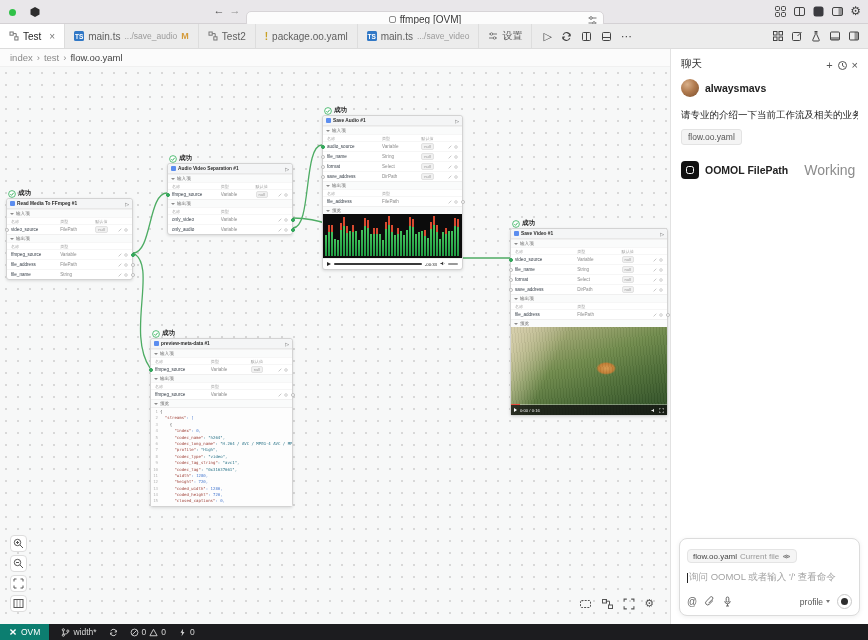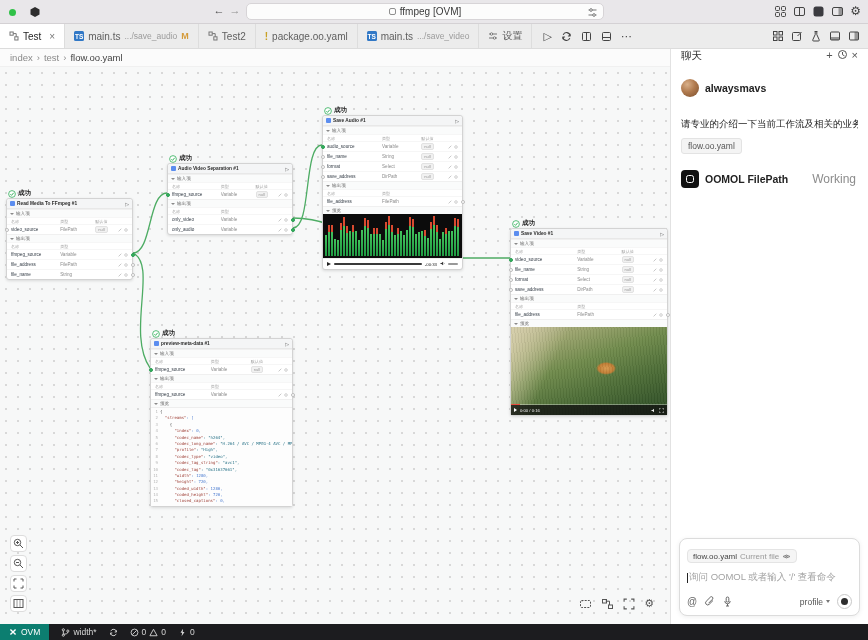--- a/index.html
+++ b/index.html
@@ -6,21 +6,21 @@
 html,body{width:868px;height:640px;overflow:hidden;}
 body{font-family:"Liberation Sans","DejaVu Sans",sans-serif;color:#333;background:#fff;}
 .app{width:868px;height:640px;display:flex;flex-direction:column;position:relative;}
 
 
 .titlebar{height:24px;flex:0 0 24px;background:#e9e7ea;border-bottom:1px solid #d4d1d4;position:relative;}
 .tl-dot{position:absolute;left:9px;top:9px;width:7px;height:7px;border-radius:50%;background:#30c148;}
 .tl-logo{position:absolute;left:29px;top:6px;}
 .nav-arrow{position:absolute;top:4px;font-size:11px;color:#4a4a4a;width:14px;text-align:center;}
 .nav-arrow.fwd{color:#8f8f8f;}
-.address{position:absolute;left:246px;top:3px;width:358px;height:17px;background:#fcfcfc;border:1px solid #d7d4d7;border-radius:5px;display:flex;align-items:center;justify-content:center;gap:4px;font-size:10px;color:#3a3a3a;}
+.address{position:absolute;left:246px;top:11px;width:358px;height:17px;background:#fcfcfc;border:1px solid #d7d4d7;border-radius:5px;display:flex;align-items:center;justify-content:center;gap:4px;font-size:10px;color:#3a3a3a;}
 .addr-ic{width:7px;height:7px;border:1px solid #8f8f8f;border-radius:2px;display:inline-block;}
 .addr-sliders{position:absolute;right:5px;top:3px;}
 .tl-icons{position:absolute;right:7px;top:5px;display:flex;gap:6px;align-items:center;color:#3f3f3f;}
 .tl-icons .gear{font-size:12px;line-height:13px;font-family:"DejaVu Sans",sans-serif;}
 
 
 .tabbar{height:25px;flex:0 0 25px;background:#ececec;border-bottom:1px solid #dcdcdc;display:flex;align-items:stretch;position:relative;font-size:10px;}
 .tab{display:flex;align-items:center;gap:4px;padding:0 9px;border-right:1px solid #ddd;color:#5f5f5f;white-space:nowrap;}
 .tab.active{background:#fff;color:#1f1f1f;}
 .tsub{font-size:8.5px;color:#9b9b9b;}
@@ -82,32 +82,32 @@
 .ck{color:#a0433a;}.cv{color:#2b7489;}.cv.num{color:#4a7bd0;}.cp{color:#555;}
 
 
 .zoombar{position:absolute;left:10px;bottom:12px;display:flex;flex-direction:column;gap:3px;z-index:3;}
 .zbtn{width:17px;height:17px;background:#fff;border:1px solid #ddd;border-radius:4px;display:flex;align-items:center;justify-content:center;padding:0;}
 .canvas-tools{position:absolute;right:16px;bottom:14px;display:flex;align-items:center;gap:9px;z-index:3;color:#555;}
 .canvas-tools .gear2{font-size:11px;font-family:"DejaVu Sans",sans-serif;}
 
 
 .chat{width:198px;flex:0 0 198px;border-left:1px solid #e2e2e2;background:#fff;display:flex;flex-direction:column;}
-.chat-header{height:22px;flex:0 0 22px;display:flex;align-items:flex-start;padding:0 10px;gap:4px;}
+.chat-header{height:22px;flex:0 0 22px;display:flex;align-items:flex-end;padding:0 10px;gap:4px;}
 .chat-title{font-size:10.5px;color:#333;flex:1;}
 .chic{color:#555;font-size:11px;}
 .chat-body{flex:1;padding:8px 10px;overflow:hidden;}
 .mhead{display:flex;align-items:center;gap:6px;}
 .avatar{width:18px;height:18px;border-radius:50%;flex:0 0 18px;}
 .user-avatar{background:radial-gradient(circle at 35% 30%, #d9b08a 0%, #b07a4e 45%, #7a4e2c 100%);}
 .bot-avatar{border-radius:4px;background:#111;display:flex;align-items:center;justify-content:center;}
 .bot-avatar i{width:8px;height:8px;border:1.5px solid #fff;border-radius:2.5px;display:block;}
 .mname{font-weight:bold;font-size:10.5px;color:#222;}
-.mstatus{font-size:12px;color:#8c8c8c;margin-left:18px;}
-.mtext{font-size:9.5px;color:#222;margin-top:21px;white-space:nowrap;overflow:hidden;}
+.mstatus{font-size:14px;color:#8c8c8c;margin-left:10px;}
+.mtext{font-size:9.5px;color:#222;margin-top:12px;white-space:nowrap;overflow:hidden;}
 .fchip{display:inline-block;margin-top:7px;padding:2px 6px;background:#f4f4f4;border:1px solid #e3e3e3;border-radius:3px;font-size:8.5px;color:#555;}
 .msg.bot{margin-top:16px;}
 .composer{margin:0 8px 8px;border:1px solid #dcdcdc;border-radius:8px;box-shadow:0 1px 5px rgba(0,0,0,.07);padding:6px 7px;background:#fff;}
 .ctx-chip{display:inline-flex;align-items:center;gap:3px;background:#f5f5f5;border:1px solid #e4e4e4;border-radius:4px;padding:1.5px 5px;font-size:8px;color:#444;}
 .ctx-label{color:#999;}
 .cinput{display:flex;align-items:center;margin:8px 0 10px;}
 .caret-bar{width:1px;height:10px;background:#222;margin-right:1px;}
 .cplaceholder{font-size:9.5px;color:#a3a3a3;white-space:nowrap;overflow:hidden;}
 .cactions{display:flex;align-items:center;gap:7px;color:#666;}
 .cic.at{font-size:10px;}

